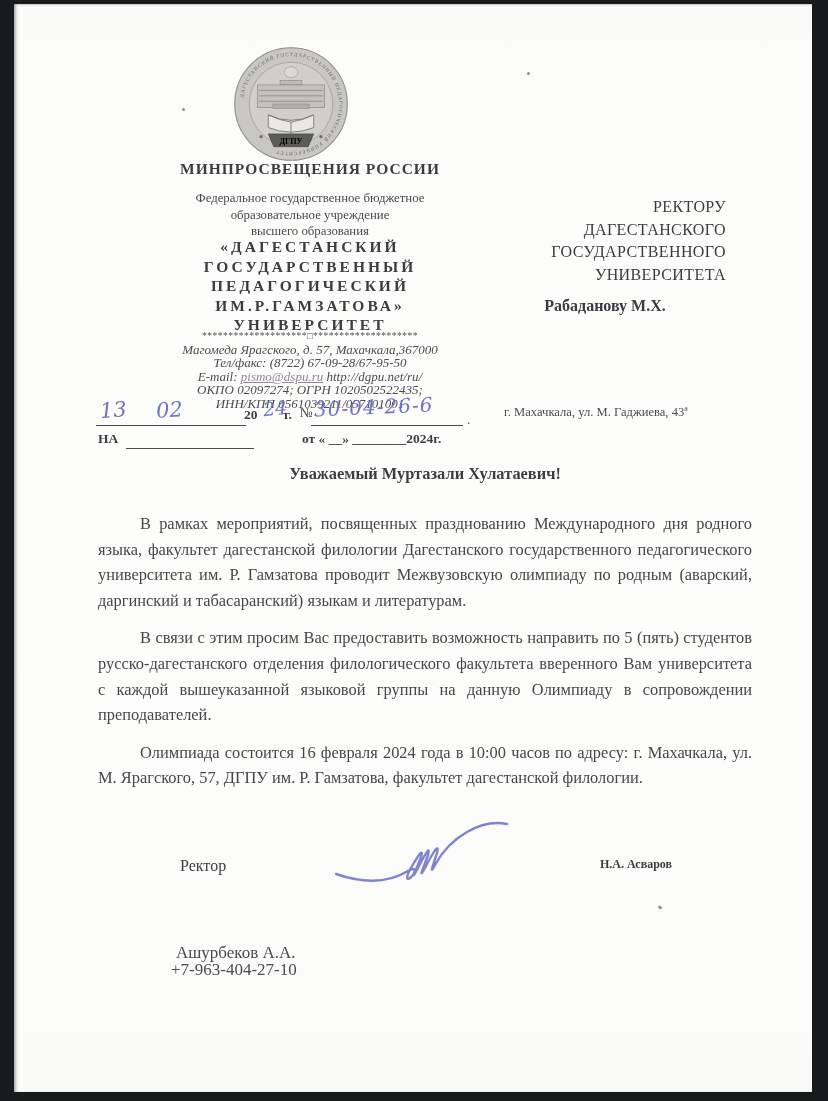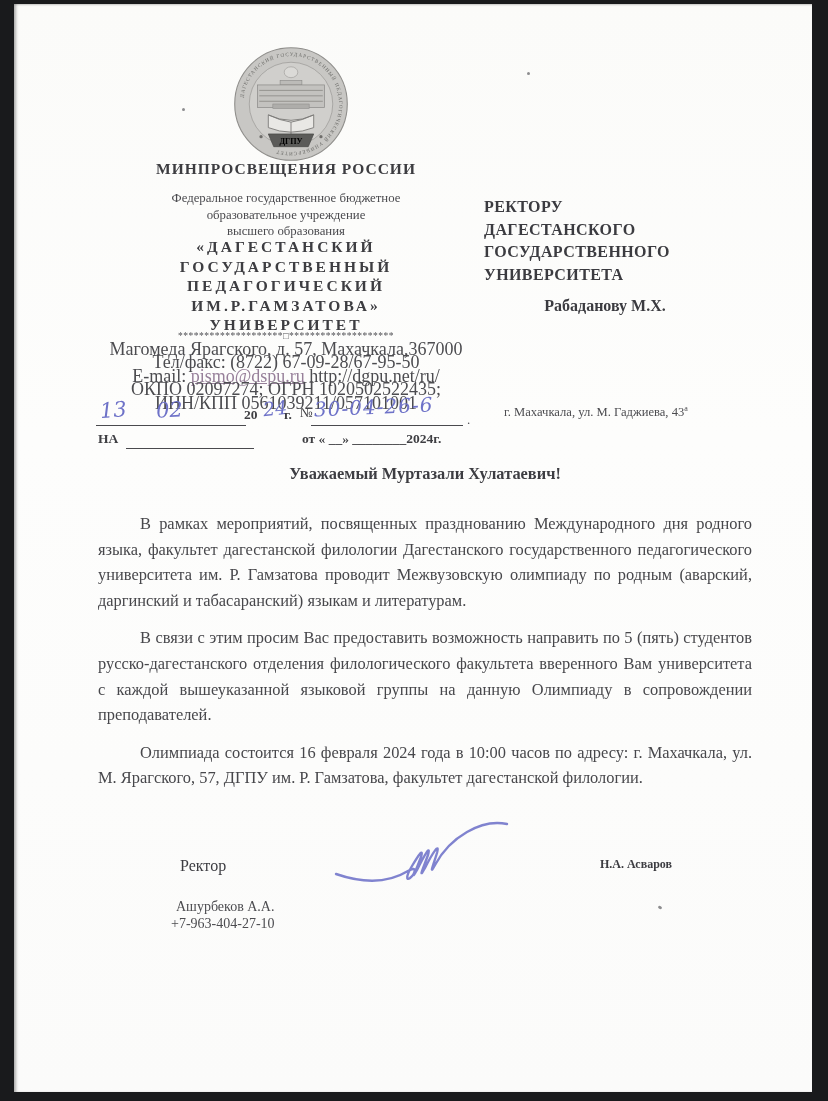--- a/index.html
+++ b/index.html
@@ -10,28 +10,28 @@
     font-family:"Liberation Serif","DejaVu Serif",serif;
   }
   .paper{
     position:absolute;left:14px;top:4px;width:798px;height:1088px;
     background:linear-gradient(180deg,#fbfbf9 0%,#fdfdfc 40%,#fbfbfa 100%);
     box-shadow:inset 3px 0 3px -1px rgba(80,80,80,.45), inset 0 2px 2px -1px rgba(120,120,120,.35);
     color:#46464a;
   }
   .abs{position:absolute;}
   .center{text-align:center;}
-  .col-left{left:82px;width:380px;}
+  .col-left{left:106px;width:380px;}
   .ministry{top:156px;font-size:15.5px;font-weight:bold;letter-spacing:1px;color:#3c3c40;}
   .orgtype{top:186px;font-size:12.8px;line-height:16.5px;color:#4a4a4e;}
   .orgname{top:233px;font-size:15.5px;font-weight:bold;letter-spacing:3px;line-height:19.5px;color:#3d3d41;}
   .separator{top:327px;font-size:9.5px;letter-spacing:.5px;color:#515155;}
-  .contacts{top:339px;font-size:18px;line-height:13.4px;color:#4c4c50;}
+  .contacts{top:339px;font-size:13px;line-height:13.4px;color:#4c4c50;font-style:italic;}
   .contacts .email{color:#97809a;text-decoration:underline;}
-  .recipient{left:470px;width:242px;top:192px;font-size:16px;font-weight:bold;line-height:22.5px;letter-spacing:.4px;color:#3b3b40;text-align:left;}
+  .recipient{left:470px;width:242px;top:192px;font-size:16px;font-weight:normal;line-height:22.5px;letter-spacing:.4px;color:#3b3b40;text-align:right;}
   .recipient-name{left:470px;width:242px;top:293px;font-size:16px;font-weight:bold;text-align:center;color:#3b3b40;}
   .recipient-addr{left:490px;top:400px;font-size:12.6px;color:#4c4c50;}
   .recipient-addr sup{font-size:8px;}
   
   .hw{font-family:"DejaVu Serif",serif;font-style:italic;color:#6e72c8;}
   .hw-day{left:86px;top:394px;font-size:21px;transform:rotate(-4deg);}
   .hw-month{left:142px;top:394px;font-size:21px;transform:rotate(-3deg);}
   .uline{border-bottom:1.4px solid #4a4a4e;height:1px;}
   .ul-date{left:82px;top:420px;width:150px;}
   .year-pre{left:230px;top:403px;font-size:13.5px;font-weight:bold;color:#3f3f43;}
@@ -44,21 +44,21 @@
   .na-label{left:84px;top:427px;font-size:13.5px;font-weight:bold;color:#3f3f43;}
   .ul-na{left:112px;top:443px;width:128px;}
   .ot-line{left:288px;top:427px;font-size:13.5px;font-weight:bold;color:#3f3f43;}
   
   .salutation{left:72px;width:678px;top:460px;text-align:center;font-size:16.4px;font-weight:bold;color:#3d3d42;}
   .body-text{left:72px;width:678px;top:495px;font-size:16.4px;line-height:25.6px;color:#47474b;}
   .body-text p{margin:12px;text-indent:42px;text-align:justify;text-align-last:left;}
   .sign-title{left:166px;top:853px;font-size:16px;font-weight:normal;color:#3c3c41;}
   .sign-name{left:586px;top:853px;font-size:12px;font-weight:bold;color:#3c3c41;}
   .signature-svg{left:316px;top:812px;}
-  .executor{left:162px;top:894px;font-size:14px;line-height:17px;color:#4c4c50;}
+  .executor{left:162px;top:940px;font-size:17px;line-height:17px;color:#4c4c50;}
   .executor .phone{margin-left:-5px;}
   .speck{position:absolute;background:#8d8d8f;border-radius:50%;}
   .speck1{left:513px;top:68px;width:3px;height:3px;}
   .speck2{left:168px;top:104px;width:3px;height:3px;}
   .speck3{left:644px;top:902px;width:4px;height:3px;transform:rotate(30deg);}
   .seal-wrap{left:218px;top:40px;width:118px;height:120px;}
 </style>
 </head>
 <body>
 

